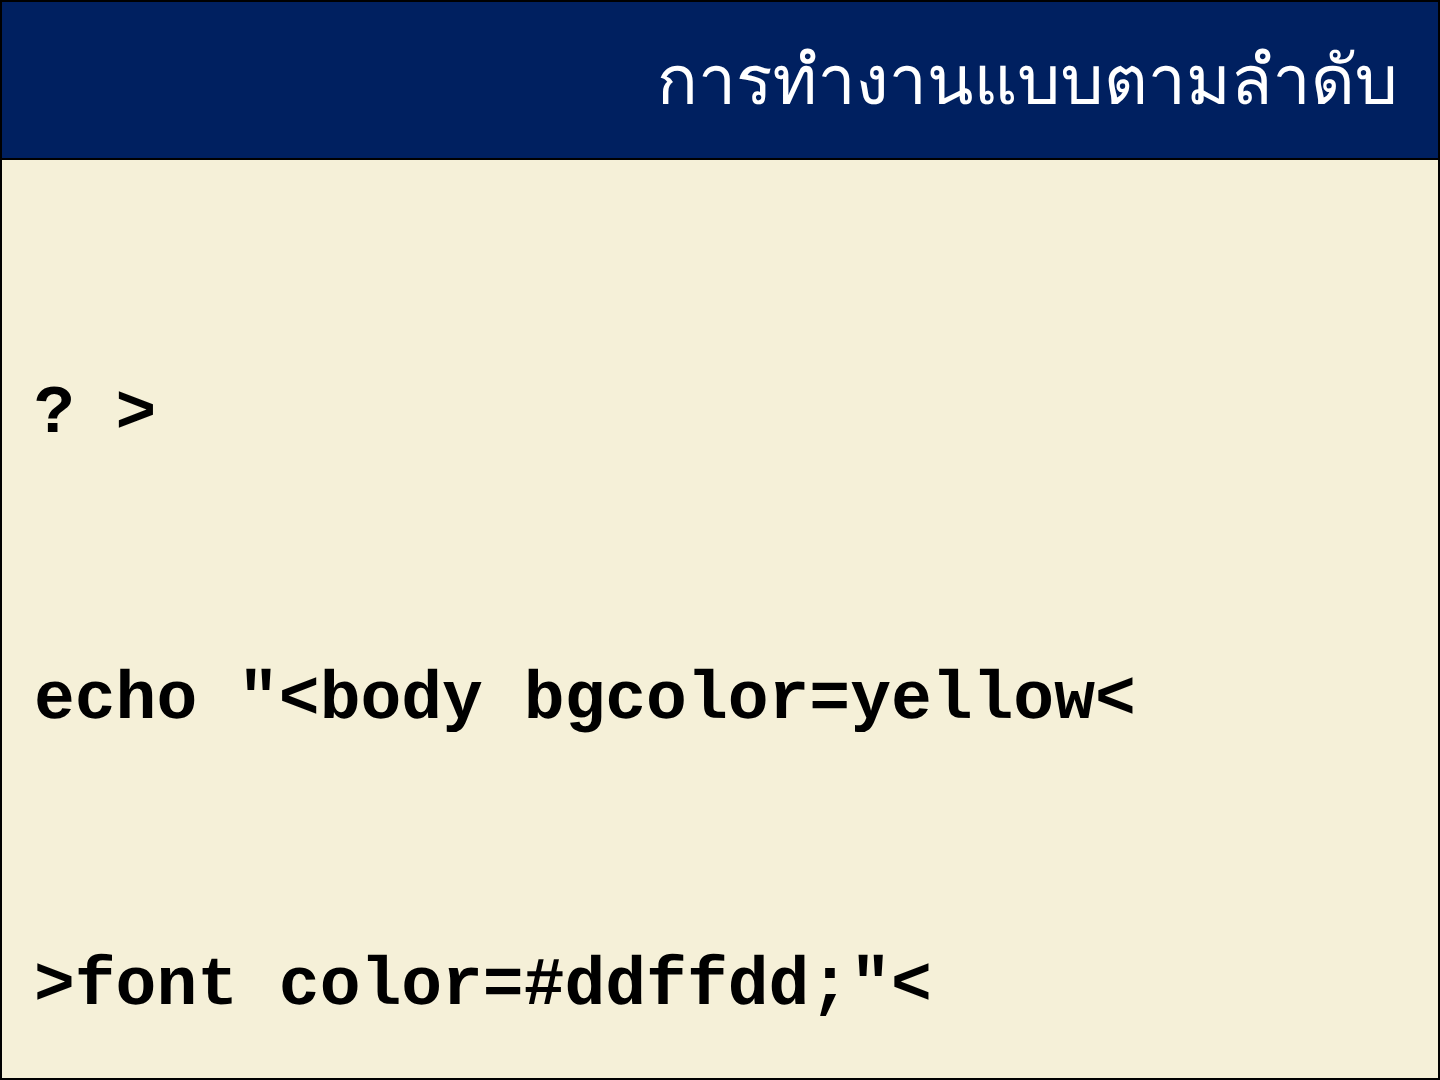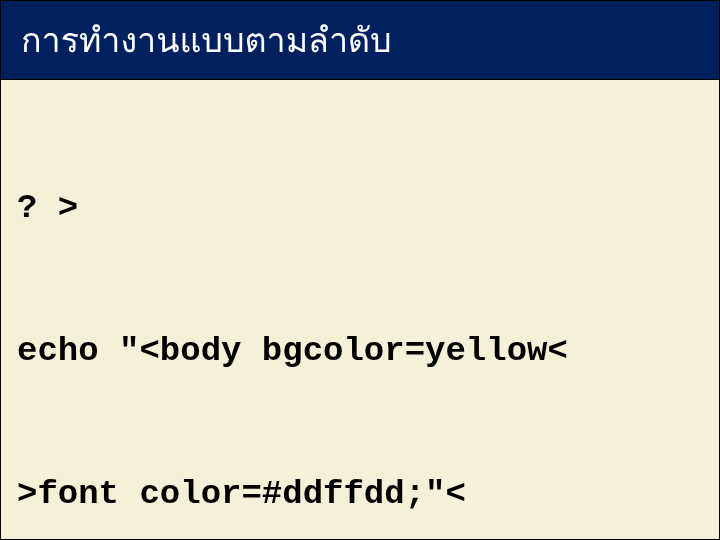--- a/index.html
+++ b/index.html
@@ -20,21 +20,21 @@
       display: flex;
       flex-direction: column;
       border: 1px solid #000;
     }
     .header {
       background: #002060;
       color: #ffffff;
       padding: 12px 20px;
       font-size: 34px;
       font-weight: normal;
-      text-align: left;
+      text-align: right;
       border-bottom: 1px solid #000;
     }
     .content {
       flex: 1;
       padding: 10px 16px;
       font-family: "Courier New", monospace;
       font-size: 34px;
       font-weight: bold;
       color: #000;
       line-height: 1.4;

